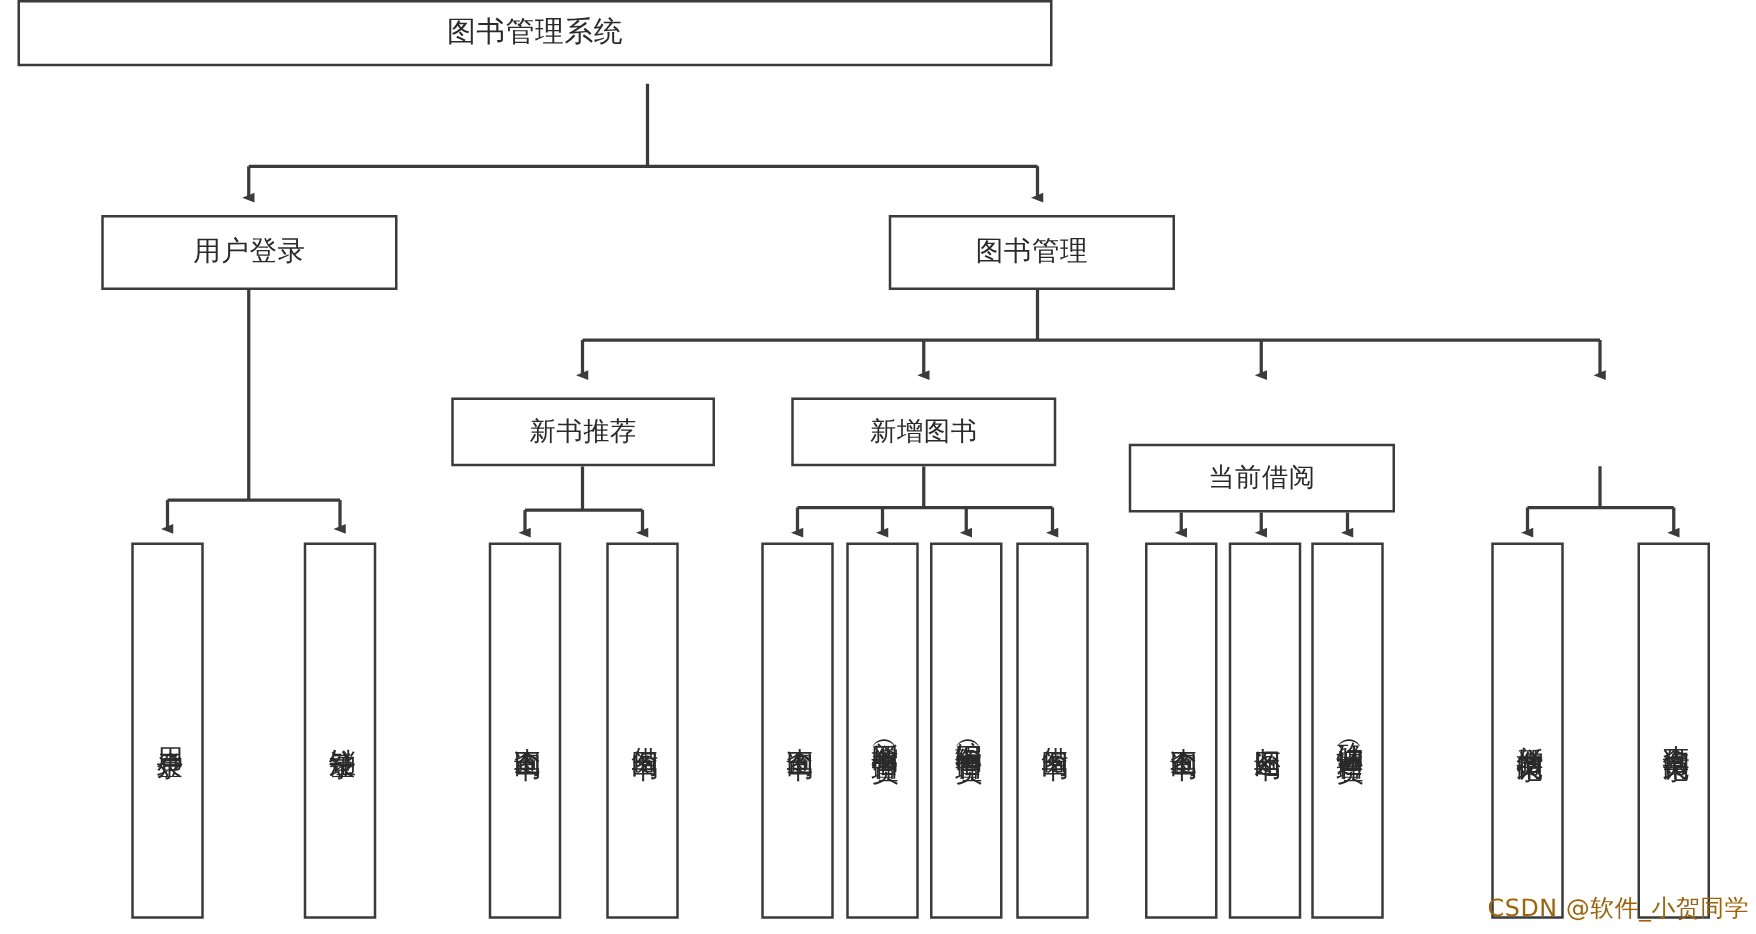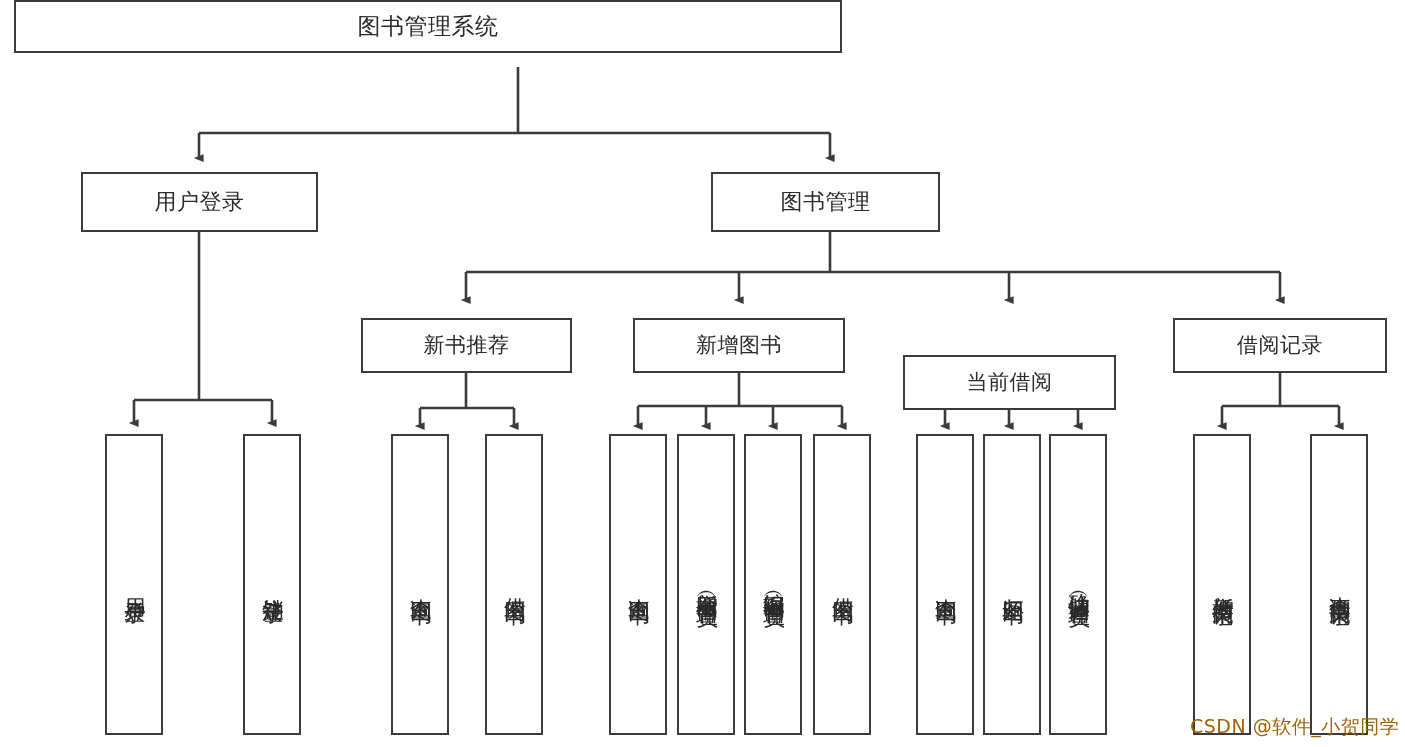--- a/index.html
+++ b/index.html
@@ -134,23 +134,20 @@
 
   <div class="node horiz lvl2-node" style="left:361px; top:318px; width:211px; height:55px;">
     <span class="label">新书推荐</span>
   </div>
   <div class="node horiz lvl2-node" style="left:633px; top:318px; width:212px; height:55px;">
     <span class="label">新增图书</span>
   </div>
   <div class="node horiz lvl2-node" style="left:903px; top:318px; width:213px; height:55px;margin-top:37px;">
     <span class="label">当前借阅</span>
   </div>
-  <div class="node horiz lvl2-node" style="left:1173px; top:318px; width:214px; height:55px;">
-    <span class="label">借阅记录</span>
-  </div>
 
   <div class="node vert leaf-node" style="left:105px; top:434px; width:58px; height:301px;">
     <span class="label">用户登录</span>
   </div>
   <div class="node vert leaf-node" style="left:243px; top:434px; width:58px; height:301px;">
     <span class="label">注销登录</span>
   </div>
 
   <div class="node vert leaf-node" style="left:391px; top:434px; width:58px; height:301px;">
     <span class="label">查询图书</span>

